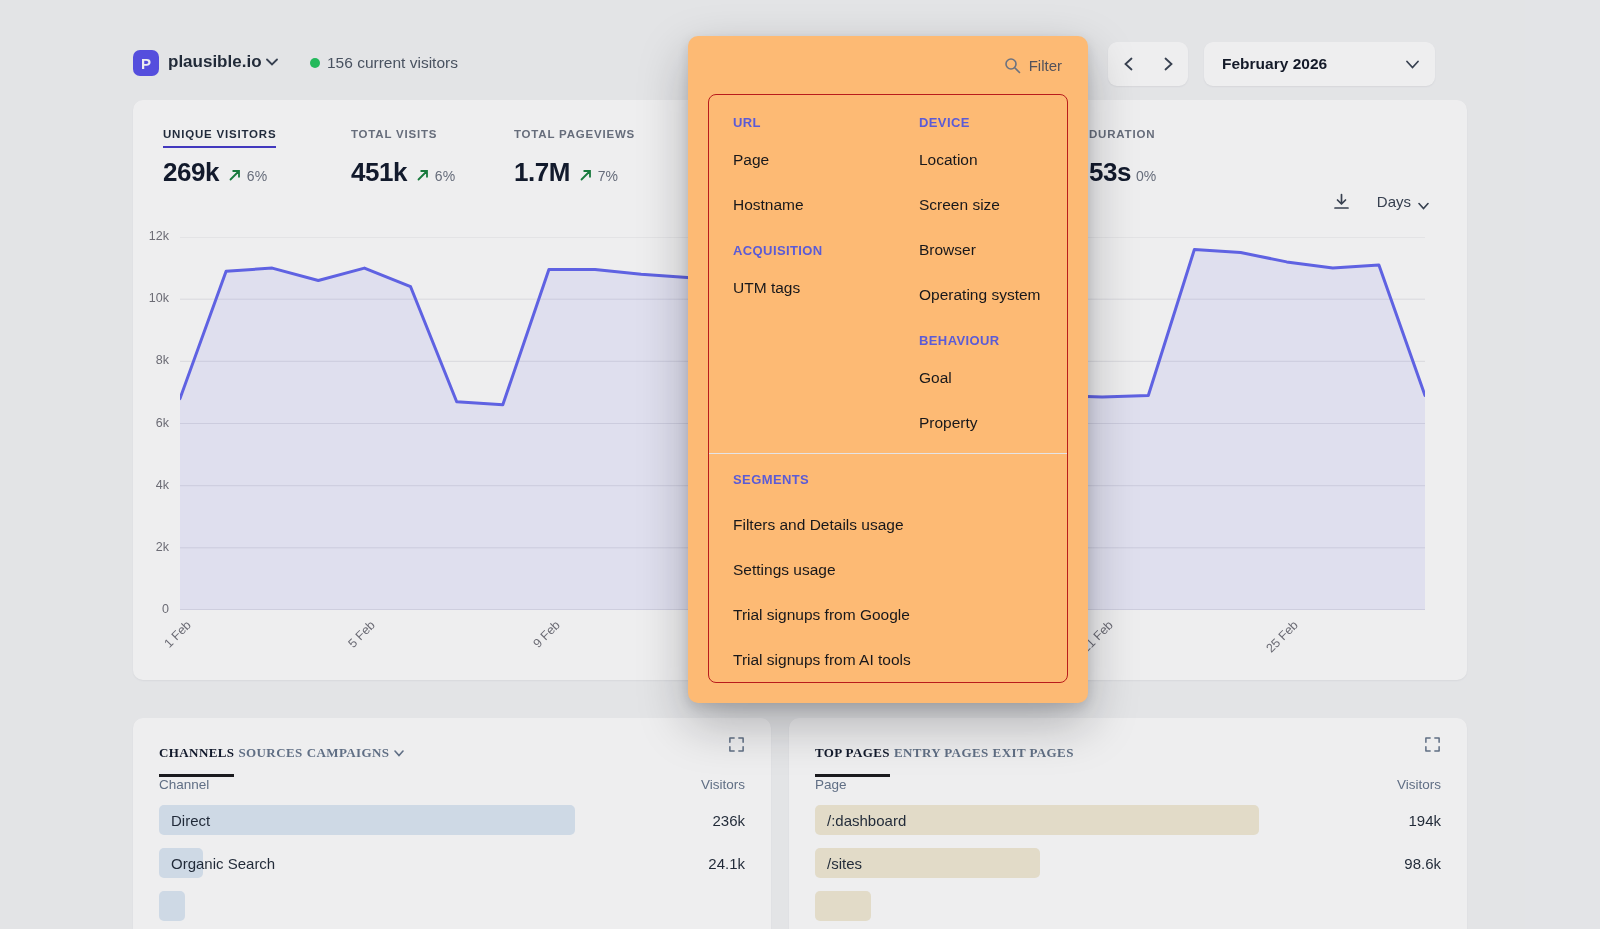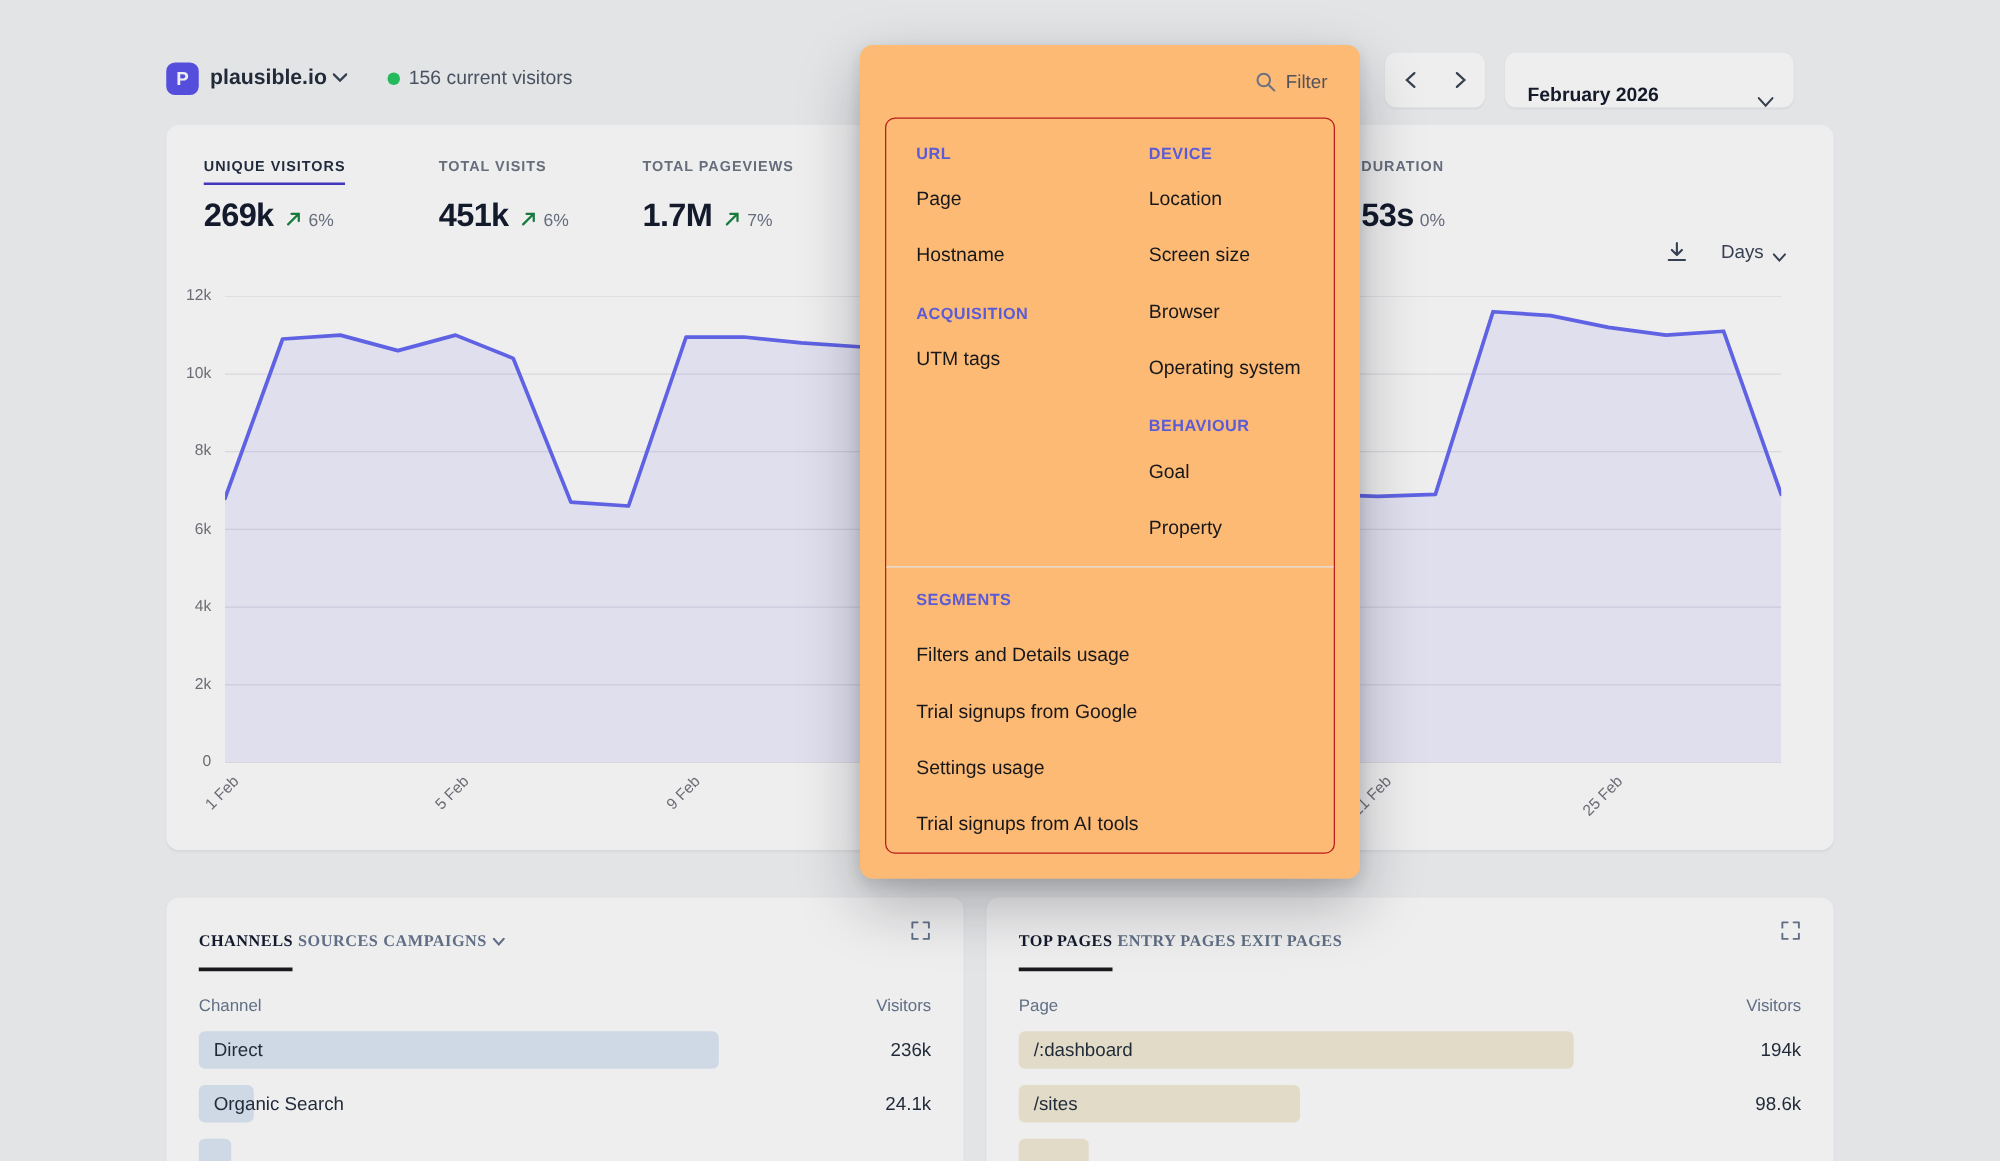--- a/index.html
+++ b/index.html
@@ -15,21 +15,21 @@
         display:flex;align-items:center;justify-content:center;font-weight:bold;font-size:15px;}
   .site-name{position:absolute;left:168px;top:52px;font-size:17px;font-weight:700;color:#1f2937;}
   .site-chevron{position:absolute;left:266px;top:58px;}
   .live-dot{position:absolute;left:310px;top:58px;width:10px;height:10px;border-radius:50%;background:#22c55e;}
   .live-text{position:absolute;left:327px;top:54px;font-size:15.5px;color:#4b5563;}
 
   .nav-group{position:absolute;left:1108px;top:42px;width:80px;height:44px;background:#fff;border-radius:9px;
              box-shadow:0 1px 2px rgba(0,0,0,.06);display:flex;align-items:stretch;}
   .nav-btn{flex:1;display:flex;align-items:center;justify-content:center;cursor:pointer;}
   .month-btn{position:absolute;left:1204px;top:42px;width:231px;height:44px;background:#fff;border-radius:9px;
-             box-shadow:0 1px 2px rgba(0,0,0,.06);display:flex;align-items:flex-end;justify-content:space-between;
+             box-shadow:0 1px 2px rgba(0,0,0,.06);display:flex;align-items:center;justify-content:space-between;
              padding:0 16px 0 18px;box-sizing:border-box;font-size:15.5px;font-weight:600;color:#111827;cursor:pointer;}
 
   
   .main-card{position:absolute;left:133px;top:100px;width:1334px;height:580px;background:#fff;border-radius:10px;
              box-shadow:0 1px 2px rgba(0,0,0,.05);}
   .stat{position:absolute;top:24px;cursor:pointer;}
   .stat-label{font-size:11.5px;font-weight:700;letter-spacing:.8px;color:#6b7280;display:inline-block;padding-bottom:6px;border-bottom:2px solid transparent;}
   .stat-active .stat-label{color:#1e293b;border-bottom-color:#4338ca;}
   .stat-value-row{margin-top:9px;display:flex;align-items:baseline;}
   .stat-value{font-size:26px;font-weight:700;color:#0f172a;letter-spacing:-.5px;}
@@ -46,21 +46,21 @@
 
   
   .panel{position:absolute;top:718px;height:260px;background:#fff;border-radius:10px;box-shadow:0 1px 2px rgba(0,0,0,.05);
          padding:22px 26px;box-sizing:border-box;}
   .panel-left{left:133px;width:638px;}
   .panel-right{left:789px;width:678px;}
   .panel-tabs{display:flex;align-items:baseline;gap:4px;font-family:Liberation Serif, serif;}
   .ptab{font-size:13px;font-weight:600;letter-spacing:.4px;color:#64748b;padding-bottom:13px;border-bottom:3px solid transparent;cursor:pointer;display:flex;align-items:center;gap:5px;}
   .ptab.active{color:#0f172a;border-bottom-color:#18181b;}
   .expand{margin-left:auto;cursor:pointer;position:relative;top:-4px;}
-  .cols{display:flex;justify-content:space-between;margin-top:20px;font-size:13.5px;color:#64748b;}
+  .cols{display:flex;justify-content:space-between;font-size:13.5px;color:#64748b;}
   .rows{margin-top:13px;}
   .prow{position:relative;height:30px;margin-bottom:13px;display:flex;align-items:center;justify-content:space-between;}
   .prow-bar{position:absolute;left:0;top:0;bottom:0;border-radius:5px;}
   .bar-blue{background:rgba(96,148,208,0.22);}
   .bar-tan{background:rgba(201,172,78,0.24);}
   .prow-name{position:relative;z-index:1;padding-left:12px;font-size:15px;color:#1f2937;cursor:pointer;}
   .prow-val{position:relative;z-index:1;font-size:15px;font-weight:500;color:#1f2937;}
 
   
   .modal{position:absolute;left:688px;top:36px;width:400px;height:667px;background:#fdba74;border-radius:10px;z-index:100;
@@ -310,20 +310,20 @@
           <div class="fitem">Operating system</div>
           <div class="ftitle">BEHAVIOUR</div>
           <div class="fitem">Goal</div>
           <div class="fitem">Property</div>
         </div>
       </div>
       <div class="fdivider"></div>
       <div class="ftitle seg-title">SEGMENTS</div>
       <div class="seg-items">
         <div class="fitem">Filters and Details usage</div>
+        <div class="fitem">Settings usage</div>
         <div class="fitem">Trial signups from Google</div>
-        <div class="fitem">Settings usage</div>
         <div class="fitem">Trial signups from AI tools</div>
       </div>
     </div>
   </div>
 
 </div>
 
 </body></html>

